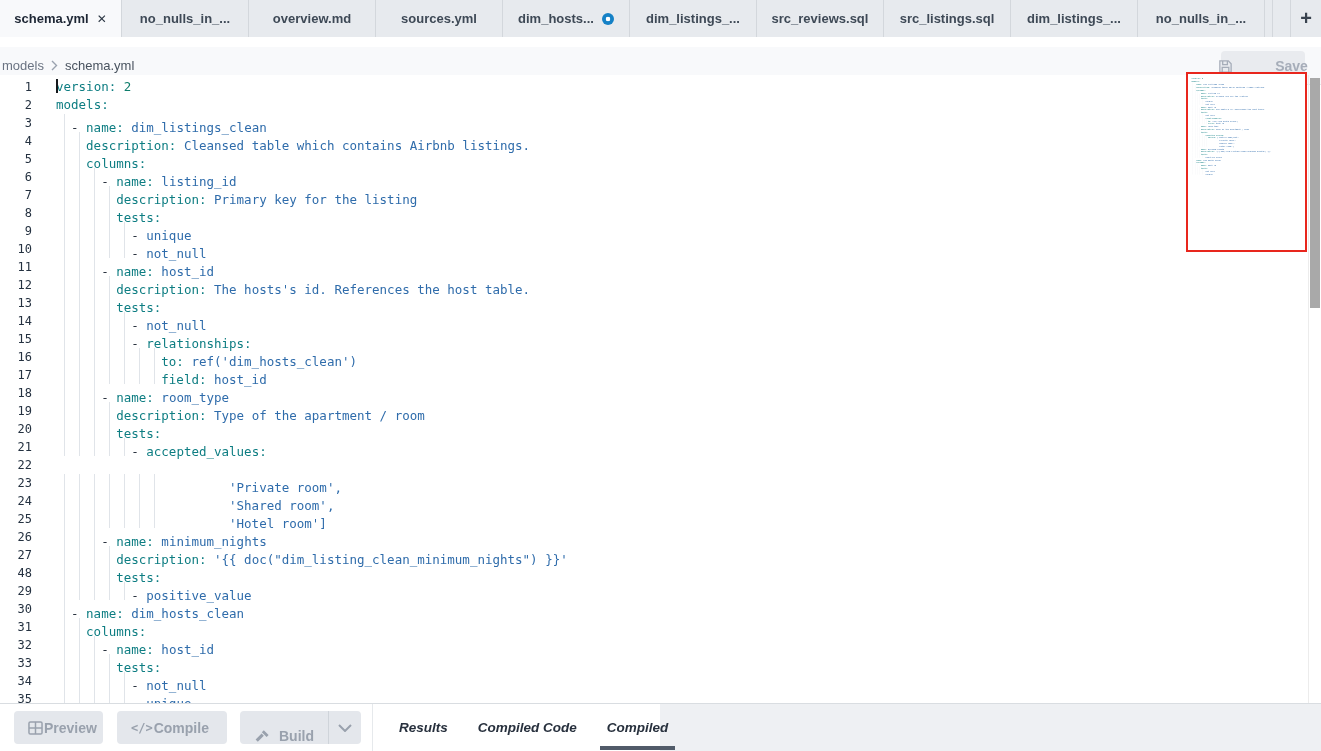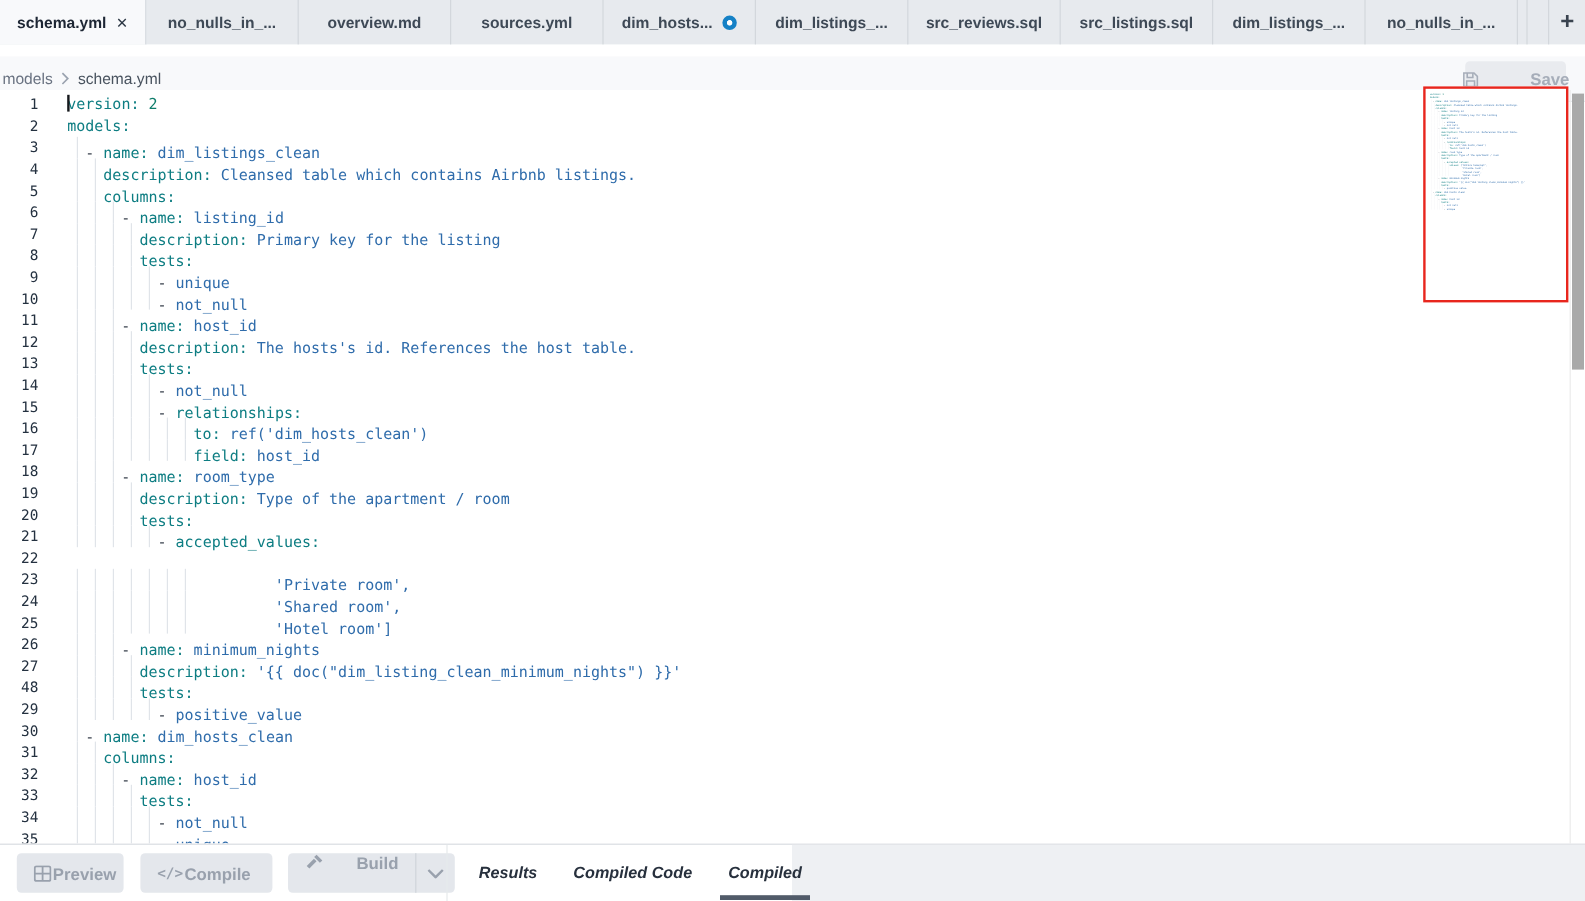--- a/index.html
+++ b/index.html
@@ -64,21 +64,21 @@
                background:#fff; border-top:1px solid #d9dde1; }
   .graypanel { position:absolute; left:660px; top:0; right:0; bottom:0; background:#eef0f3; }
   .btn { position:absolute; top:7px; height:33px; background:#e4e7ec; border-radius:4px;
          color:#99a1ad; font-size:14px; font-weight:600; display:flex; align-items:center;
          gap:1px; padding:0 14px; }
   #btn-preview { left:14px; width:89px; }
   #btn-compile { left:117px; width:110px; }
   .code-glyph { font-family:"DejaVu Sans Mono", monospace; font-size:12px; font-weight:700; }
   .build-group { position:absolute; left:240px; top:7px; height:33px; display:flex;
                  background:#e4e7ec; border-radius:4px; color:#99a1ad; }
-  .build-main { display:flex; align-items:flex-start; gap:27px; padding:0 14px;
+  .build-main { display:flex; align-items:flex-end; gap:9px; padding:0 14px;
                 border-right:1px solid #cfd4da; font-size:14px; font-weight:600; }
   .build-caret { width:32px; display:flex; align-items:center; justify-content:center; }
   .bdivider { position:absolute; left:372px; top:0; bottom:0; width:1px; background:#e6e9ec; }
   .ptabs { position:absolute; left:372px; top:0; height:47px; display:flex; gap:30px;
            padding-left:27px; align-items:center;font-style:italic; }
   .ptab { font-size:13.5px; font-weight:600; color:#27303d; height:47px;
           display:flex; align-items:center; position:relative; cursor:pointer; }
   .ptab.active::after { content:""; position:absolute; left:-7px; right:-7px; bottom:1px;
                         height:4px; background:#515b69; }
 </style>

